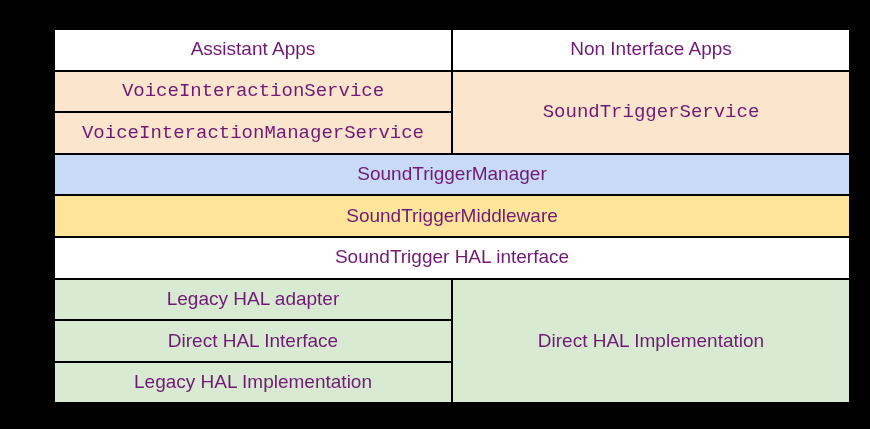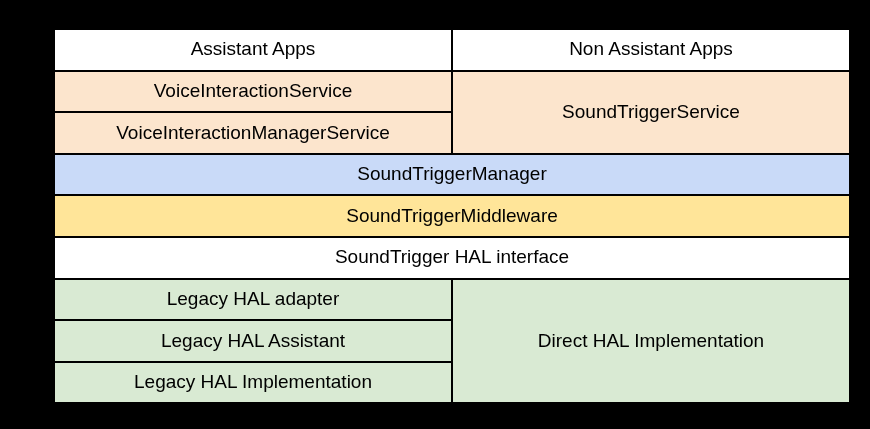--- a/index.html
+++ b/index.html
@@ -26,38 +26,38 @@
   table.stack tr {
     height: 41.6px;
   }
   table.stack td {
     border: 2px solid #000000;
     padding: 0;
     text-align: center;
     vertical-align: middle;
     font-size: 19px;
     line-height: 1.2;
-    color: #000000;
+    color: #701a75;
     overflow: hidden;
   }
   .c-white  { background: #ffffff; }
-  .c-peach  { background: #fce5cd; }
+  .c-peach  { background: #fce5cd; font-family: Liberation Mono, monospace; }
   .c-blue   { background: #c9daf8; }
   .c-yellow { background: #ffe599; }
   .c-green  { background: #d9ead3; }
 </style>
 </head>
 <body>
 
 <div>
   <table class="stack">
     <tbody>
         <tr>
       <td class="c-white" style="width:50%">Assistant Apps</td>
-      <td class="c-white" style="width:50%">Non Assistant Apps</td>
+      <td class="c-white" style="width:50%">Non Interface Apps</td>
     </tr>
     <tr>
       <td class="c-peach">VoiceInteractionService</td>
       <td class="c-peach" rowspan="2">SoundTriggerService</td>
     </tr>
     <tr>
       <td class="c-peach">VoiceInteractionManagerService</td>
     </tr>
     <tr>
       <td class="c-blue" colspan="2">SoundTriggerManager</td>
@@ -66,20 +66,20 @@
       <td class="c-yellow" colspan="2">SoundTriggerMiddleware</td>
     </tr>
     <tr>
       <td class="c-white" colspan="2">SoundTrigger HAL interface</td>
     </tr>
     <tr>
       <td class="c-green">Legacy HAL adapter</td>
       <td class="c-green" rowspan="3">Direct HAL Implementation</td>
     </tr>
     <tr>
-      <td class="c-green">Legacy HAL Assistant</td>
+      <td class="c-green">Direct HAL Interface</td>
     </tr>
     <tr>
       <td class="c-green">Legacy HAL Implementation</td>
     </tr>
   </tbody>
     </table>
 </div>
 
 </body></html>

